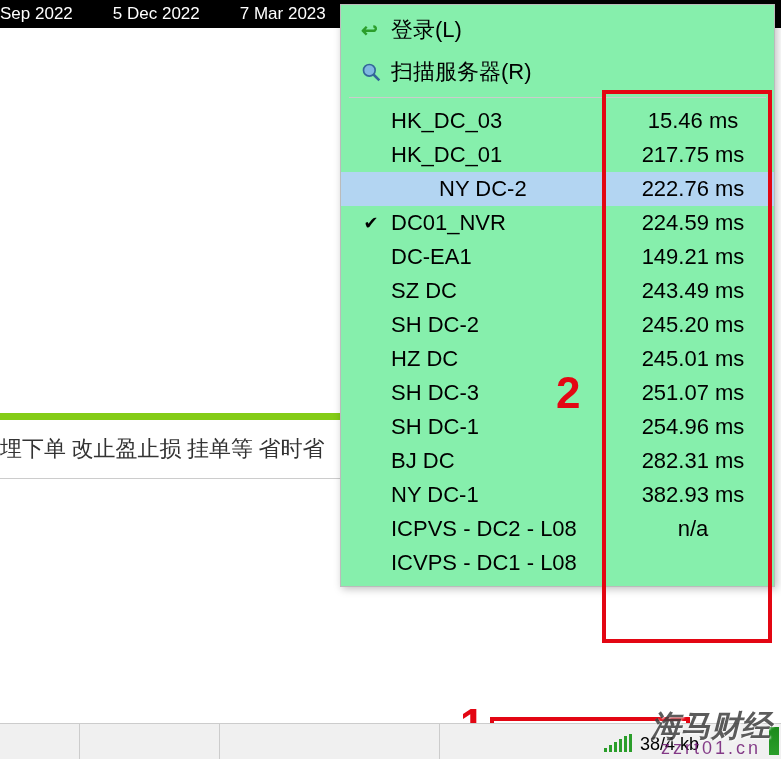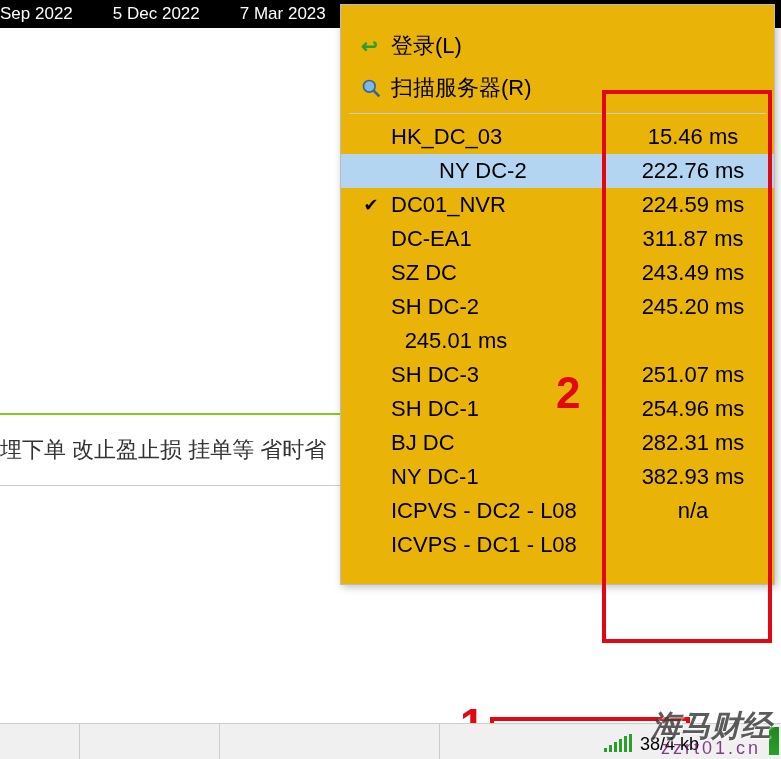--- a/index.html
+++ b/index.html
@@ -31,34 +31,35 @@
       height: 695px;
       background: #fff;
     }
     .info-text {
       position: absolute;
       top: 385px;
       left: 0;
       font-size: 22px;
       color: #333;
       white-space: nowrap;
-      border-top: 2px solid #84cc16;
+      border-top: 7px solid #84cc16;
       border-bottom: 1px solid #ccc;
-      padding: 20px 0;
+      padding: 14px 0;
       width: 345px;
+      font-family: Liberation Serif, serif;
     }
     .context-menu {
       position: absolute;
       left: 340px;
       top: 4px;
       width: 435px;
-      background: #eab308;
+      background: #86efac;
       border: 1px solid #bbb;
       box-shadow: 2px 2px 8px rgba(0,0,0,0.25);
-      padding: 20px 0;
+      padding: 4px 0;
     }
     .menu-top-item {
       display: flex;
       align-items: center;
       padding: 6px 16px 6px 10px;
       cursor: pointer;
       font-size: 22px;
     }
     .menu-icon-slot {
       width: 40px;
@@ -219,47 +220,53 @@
     </div>
     <div>扫描服务器(R)</div>
   </div>
   <div class="divider"></div>
   <div class="server-list" id="server-list">
       <div class="server-row">
         <div class="check-slot"></div>
         <div class="name">HK_DC_03</div>
         <div class="latency">15.46 ms</div>
       </div>
+      <div class="server-row">
+        <div class="check-slot"></div>
+        <div class="name">HK_DC_01</div>
+        <div class="latency">217.75 ms</div>
+      </div>
       <div class="server-row selected">
         <div class="check-slot"></div>
         <div class="name">NY DC-2</div>
         <div class="latency">222.76 ms</div>
       </div>
       <div class="server-row">
         <div class="check-slot">✔</div>
         <div class="name">DC01_NVR</div>
         <div class="latency">224.59 ms</div>
       </div>
       <div class="server-row">
         <div class="check-slot"></div>
         <div class="name">DC-EA1</div>
-        <div class="latency">311.87 ms</div>
+        <div class="latency">149.21 ms</div>
       </div>
       <div class="server-row">
         <div class="check-slot"></div>
         <div class="name">SZ DC</div>
         <div class="latency">243.49 ms</div>
       </div>
       <div class="server-row">
         <div class="check-slot"></div>
         <div class="name">SH DC-2</div>
         <div class="latency">245.20 ms</div>
       </div>
       <div class="server-row">
         <div class="check-slot"></div>
+        <div class="name">HZ DC</div>
         <div class="latency">245.01 ms</div>
       </div>
       <div class="server-row">
         <div class="check-slot"></div>
         <div class="name">SH DC-3</div>
         <div class="latency">251.07 ms</div>
       </div>
       <div class="server-row">
         <div class="check-slot"></div>
         <div class="name">SH DC-1</div>

